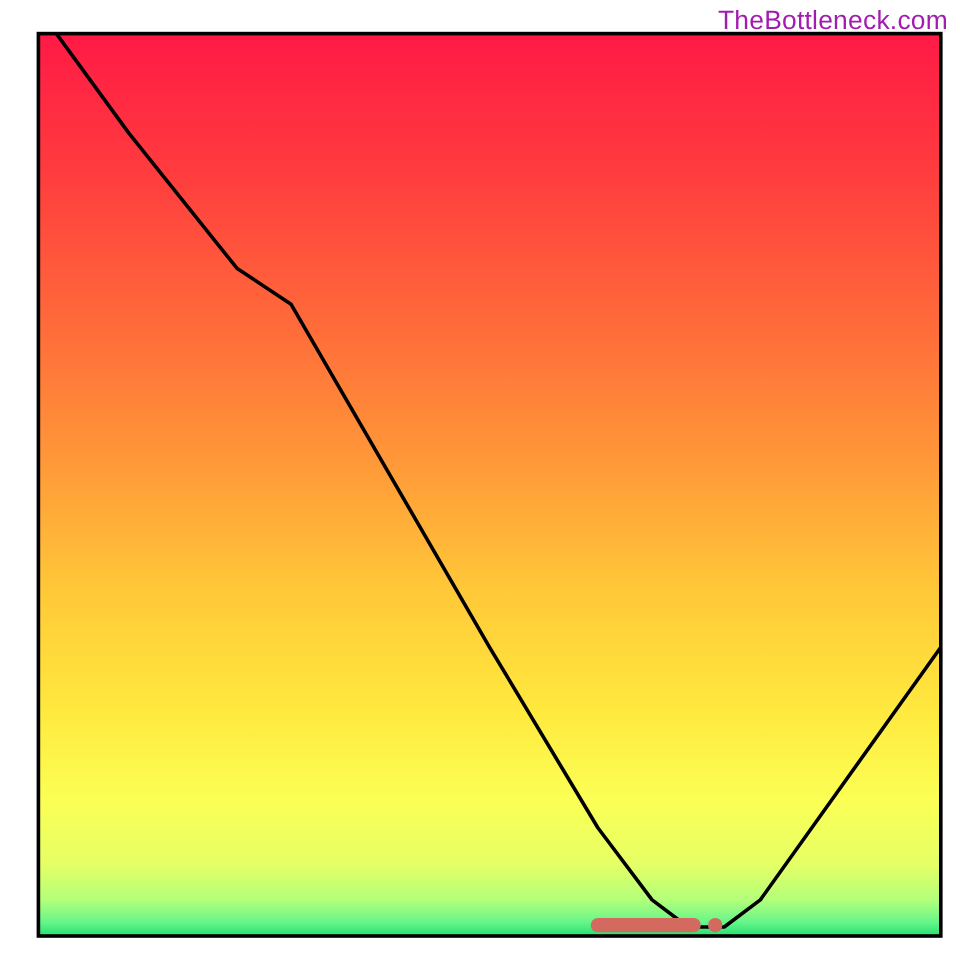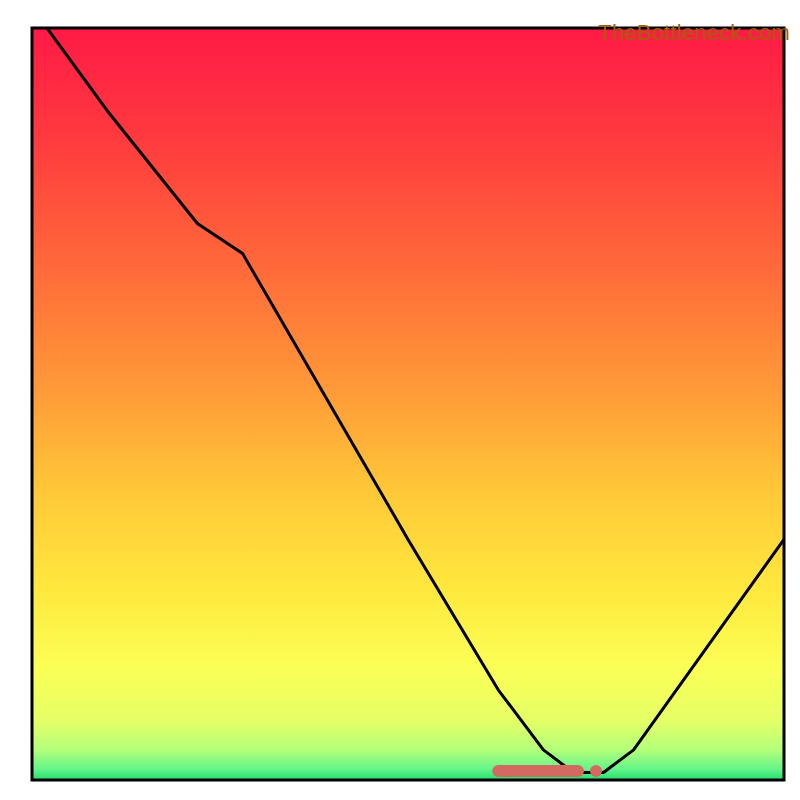--- a/index.html
+++ b/index.html
@@ -11,23 +11,23 @@
     font-family: Arial, Helvetica, sans-serif;
     overflow: hidden;
   }
   .chart-wrap {
     position: relative;
     width: 800px;
     height: 800px;
   }
   .watermark {
     position: absolute;
-    top: 20px;
+    top: 4px;
     right: 10px;
-    color: #a16207;
+    color: #a21caf;
     font-size: 22px;
     font-weight: 500;
     z-index: 10;
     letter-spacing: 0.2px;
     margin-left: 36px;
   }
   svg {
     display: block;
   }
 </style>

